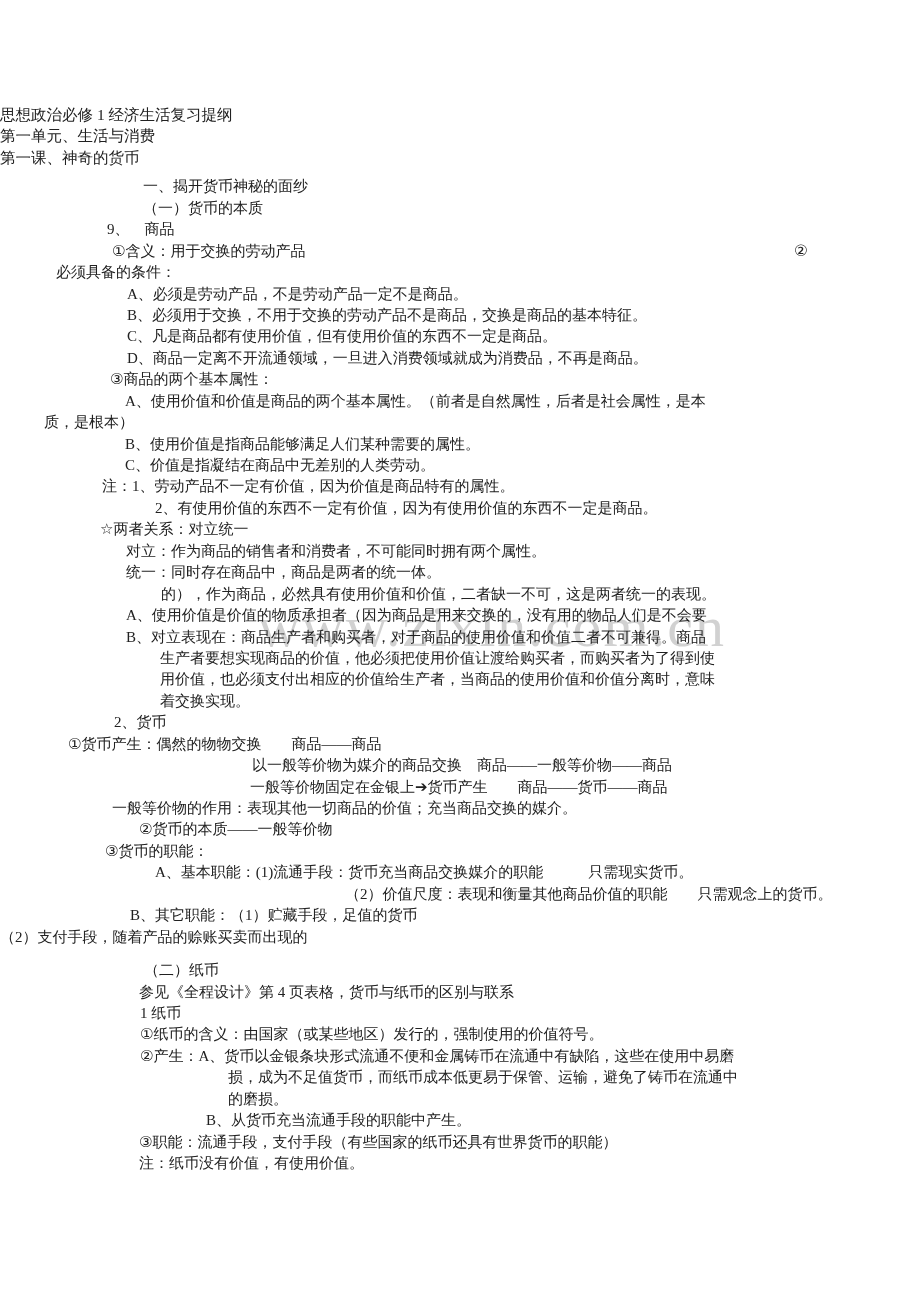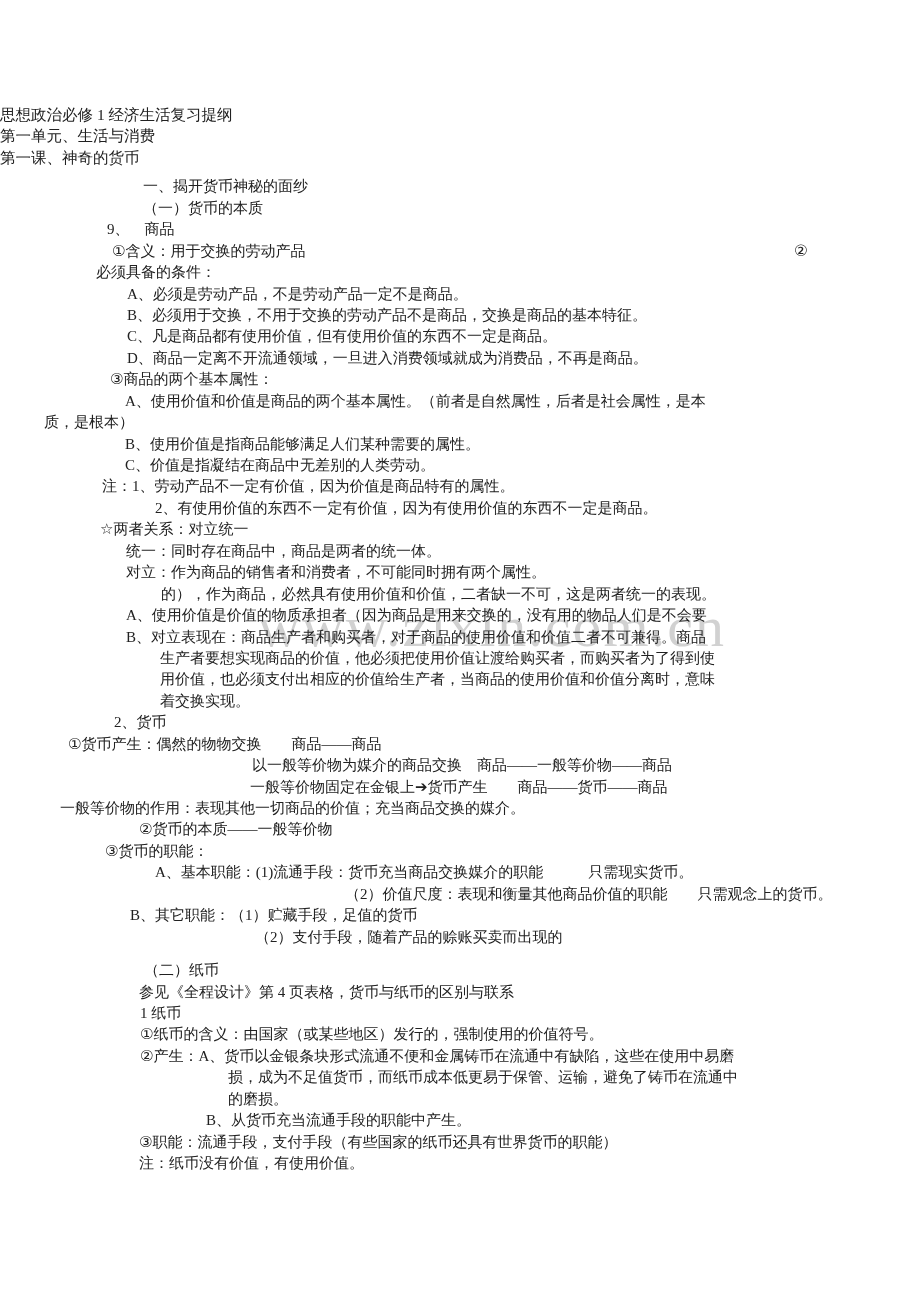--- a/index.html
+++ b/index.html
@@ -44,52 +44,52 @@
     <div class="h">思想政治必修 1 经济生活复习提纲</div>
     <div class="h">第一单元、生活与消费</div>
     <div class="h">第一课、神奇的货币</div>
   </div>
 
   <div class="docbody">
     <div class="ln" style="margin-left:143px">一、揭开货币神秘的面纱</div>
     <div class="ln" style="margin-left:143px">（一）货币的本质</div>
     <div class="ln" style="margin-left:107px">9、　商品</div>
     <div class="ln" style="margin-left:112px">①含义：用于交换的劳动产品</div>
-    <div class="ln" style="margin-left:96px">必须具备的条件：</div>
+    <div class="ln" style="margin-left:56px">必须具备的条件：</div>
     <div class="ln" style="margin-left:127px">A、必须是劳动产品，不是劳动产品一定不是商品。</div>
     <div class="ln" style="margin-left:127px">B、必须用于交换，不用于交换的劳动产品不是商品，交换是商品的基本特征。</div>
     <div class="ln" style="margin-left:127px">C、凡是商品都有使用价值，但有使用价值的东西不一定是商品。</div>
     <div class="ln" style="margin-left:127px">D、商品一定离不开流通领域，一旦进入消费领域就成为消费品，不再是商品。</div>
     <div class="ln" style="margin-left:110px">③商品的两个基本属性：</div>
     <div class="ln" style="margin-left:125px">A、使用价值和价值是商品的两个基本属性。（前者是自然属性，后者是社会属性，是本</div>
     <div class="ln" style="margin-left:44px">质，是根本）</div>
     <div class="ln" style="margin-left:125px">B、使用价值是指商品能够满足人们某种需要的属性。</div>
     <div class="ln" style="margin-left:125px">C、价值是指凝结在商品中无差别的人类劳动。</div>
     <div class="ln" style="margin-left:102px">注：1、劳动产品不一定有价值，因为价值是商品特有的属性。</div>
     <div class="ln" style="margin-left:155px">2、有使用价值的东西不一定有价值，因为有使用价值的东西不一定是商品。</div>
     <div class="ln" style="margin-left:100px">☆两者关系：对立统一</div>
+    <div class="ln" style="margin-left:126px">对立：作为商品的销售者和消费者，不可能同时拥有两个属性。</div>
     <div class="ln" style="margin-left:126px">统一：同时存在商品中，商品是两者的统一体。</div>
-    <div class="ln" style="margin-left:126px">对立：作为商品的销售者和消费者，不可能同时拥有两个属性。</div>
     <div class="ln" style="margin-left:161px">的），作为商品，必然具有使用价值和价值，二者缺一不可，这是两者统一的表现。</div>
     <div class="ln" style="margin-left:126px">A、使用价值是价值的物质承担者（因为商品是用来交换的，没有用的物品人们是不会要</div>
     <div class="ln" style="margin-left:126px">B、对立表现在：商品生产者和购买者，对于商品的使用价值和价值二者不可兼得。商品</div>
     <div class="ln" style="margin-left:160px">生产者要想实现商品的价值，他必须把使用价值让渡给购买者，而购买者为了得到使</div>
     <div class="ln" style="margin-left:160px">用价值，也必须支付出相应的价值给生产者，当商品的使用价值和价值分离时，意味</div>
     <div class="ln" style="margin-left:160px">着交换实现。</div>
     <div class="ln" style="margin-left:114px">2、货币</div>
     <div class="ln" style="margin-left:68px">①货币产生：偶然的物物交换　　商品——商品</div>
     <div class="ln" style="margin-left:252px">以一般等价物为媒介的商品交换　商品——一般等价物——商品</div>
     <div class="ln" style="margin-left:250px">一般等价物固定在金银上➔货币产生　　商品——货币——商品</div>
-    <div class="ln" style="margin-left:60px">一般等价物的作用：表现其他一切商品的价值；充当商品交换的媒介。</div>
+    <div class="ln" style="margin-left:112px">一般等价物的作用：表现其他一切商品的价值；充当商品交换的媒介。</div>
     <div class="ln" style="margin-left:139px">②货币的本质——一般等价物</div>
     <div class="ln" style="margin-left:105px">③货币的职能：</div>
     <div class="ln" style="margin-left:155px">A、基本职能：(1)流通手段：货币充当商品交换媒介的职能　　　只需现实货币。</div>
     <div class="ln" style="margin-left:345px">（2）价值尺度：表现和衡量其他商品价值的职能　　只需观念上的货币。</div>
     <div class="ln" style="margin-left:130px">B、其它职能：（1）贮藏手段，足值的货币</div>
-    <div class="ln" style="margin-left:255px">（2）支付手段，随着产品的赊账买卖而出现的</div>
+    <div class="ln" style="">（2）支付手段，随着产品的赊账买卖而出现的</div>
     <div class="gap"></div>
     <div class="ln" style="margin-left:144px">（二）纸币</div>
     <div class="ln" style="margin-left:139px">参见《全程设计》第 4 页表格，货币与纸币的区别与联系</div>
     <div class="ln" style="margin-left:140px">1 纸币</div>
     <div class="ln" style="margin-left:140px">①纸币的含义：由国家（或某些地区）发行的，强制使用的价值符号。</div>
     <div class="ln" style="margin-left:140px">②产生：A、货币以金银条块形式流通不便和金属铸币在流通中有缺陷，这些在使用中易磨</div>
     <div class="ln" style="margin-left:228px">损，成为不足值货币，而纸币成本低更易于保管、运输，避免了铸币在流通中</div>
     <div class="ln" style="margin-left:228px">的磨损。</div>
     <div class="ln" style="margin-left:206px">B、从货币充当流通手段的职能中产生。</div>
     <div class="ln" style="margin-left:139px">③职能：流通手段，支付手段（有些国家的纸币还具有世界货币的职能）</div>

